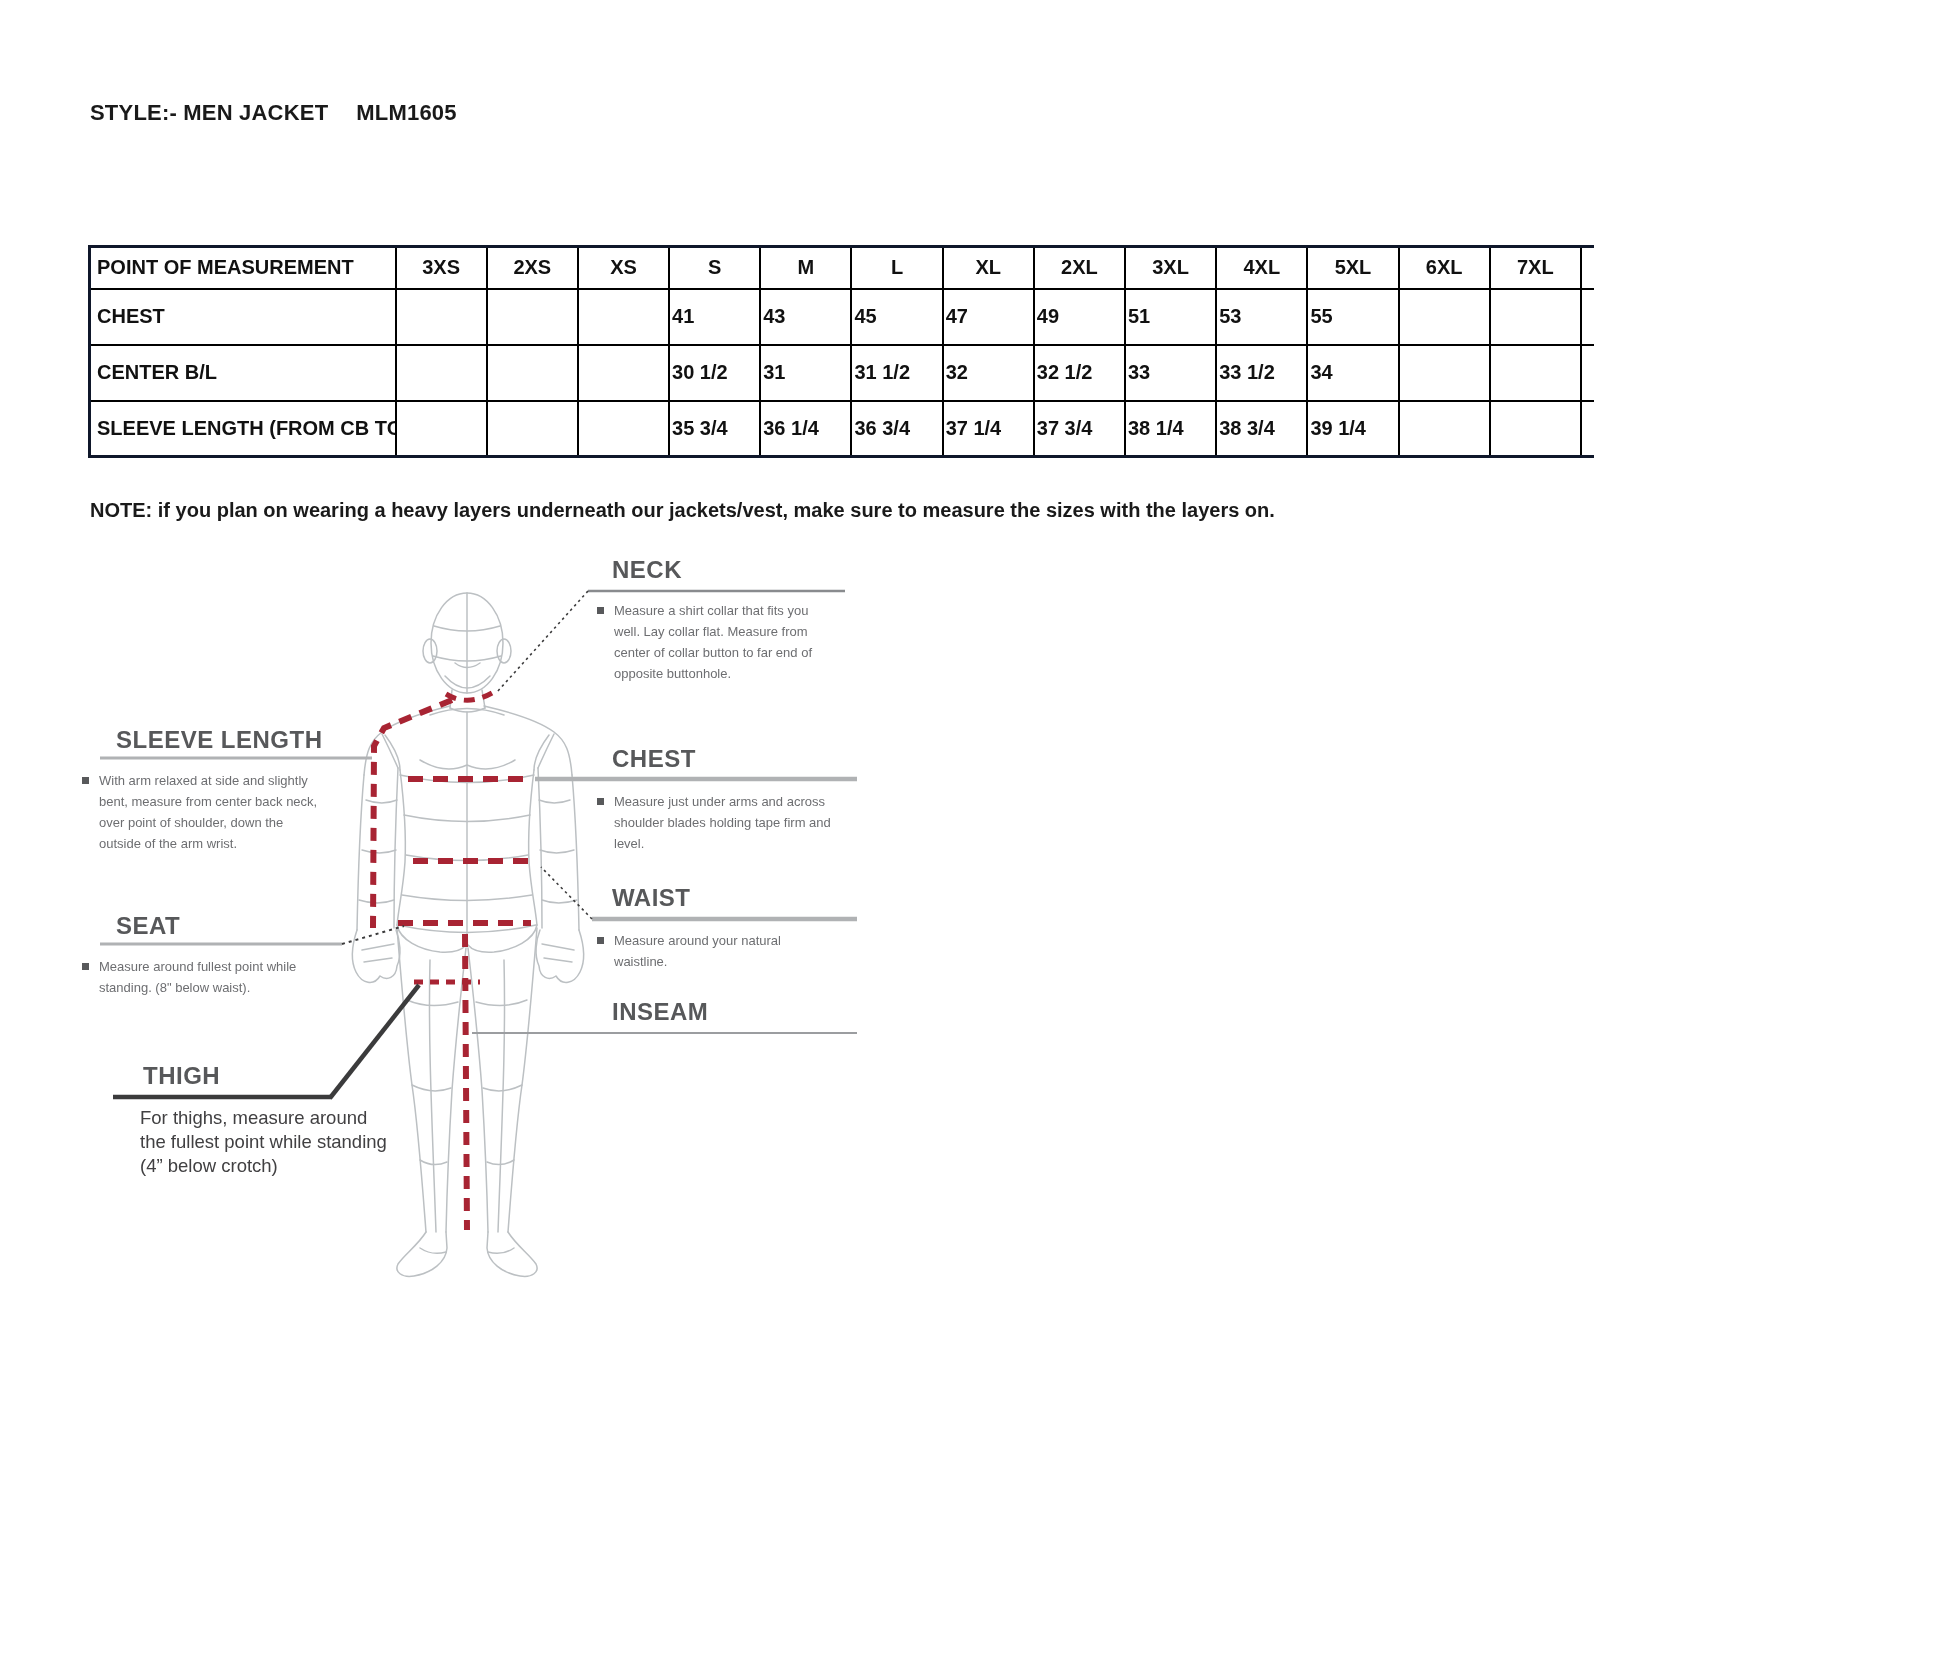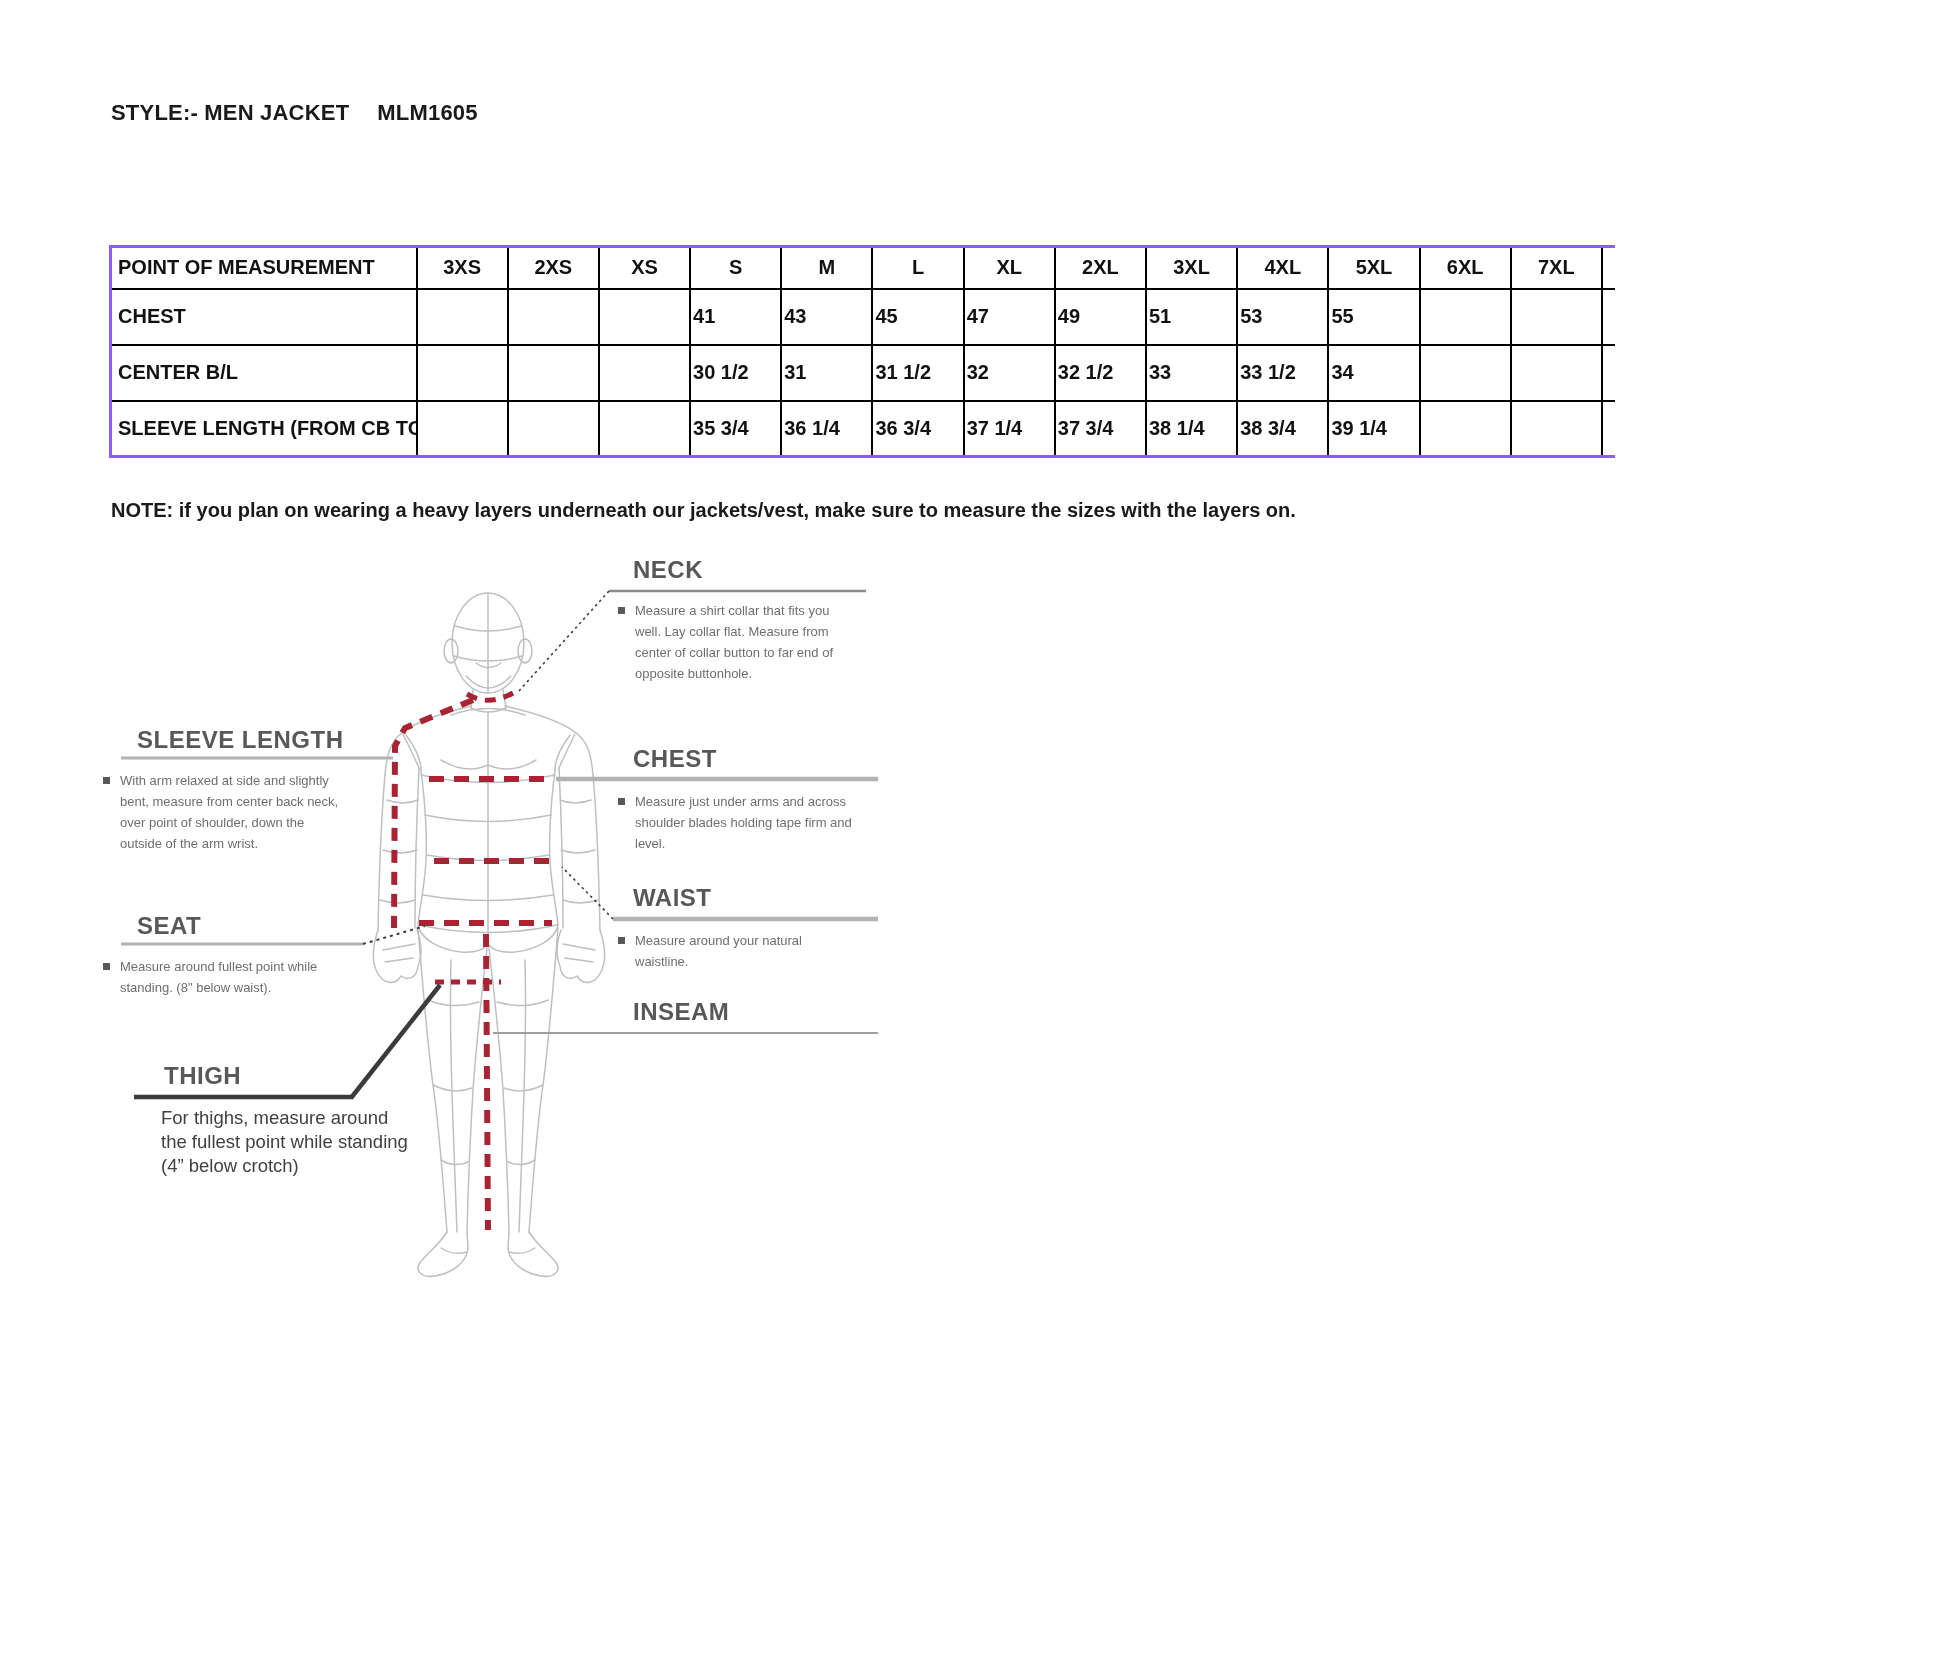--- a/index.html
+++ b/index.html
@@ -1,26 +1,26 @@
 <!DOCTYPE html>
 <html><head>
 <meta charset="utf-8">
 <style>
   * { margin:0; padding:0; box-sizing:border-box; }
   html,body { background:#ffffff; }
   body { width:1946px; height:1664px; font-family:"Liberation Sans", sans-serif; color:#1a1a1a; }
-  .page { position:relative; width:1594px; height:1664px; overflow:hidden;margin-left:21px; }
+  .page { position:relative; width:1594px; height:1664px; overflow:hidden; }
 
   
   .doc-title { position:absolute; left:90px; top:100px; font-size:22px; font-weight:bold; letter-spacing:0.2px; }
   .doc-title .code { margin-left:28px; }
 
   
   .chart-wrap { position:absolute; left:88px; top:245px; width:1768px; }
-  table.size-chart { width:100%; border-collapse:collapse; table-layout:fixed; border:3px solid #8b5cf6; }
+  table.size-chart { width:100%; border-collapse:collapse; table-layout:fixed; border:3px solid #0f172a; }
   table.size-chart th, table.size-chart td {
     border:2.5px solid #000; font-size:20px; font-weight:bold; color:#111;
     vertical-align:middle; overflow:hidden; white-space:nowrap;
   }
   table.size-chart thead th { height:42px; text-align:center; }
   table.size-chart thead th:first-child { text-align:left; padding-left:6px; }
   table.size-chart tbody td { height:56px; text-align:left; padding-left:2px; }
   table.size-chart tbody td.row-label { padding-left:6px; }
 
   

